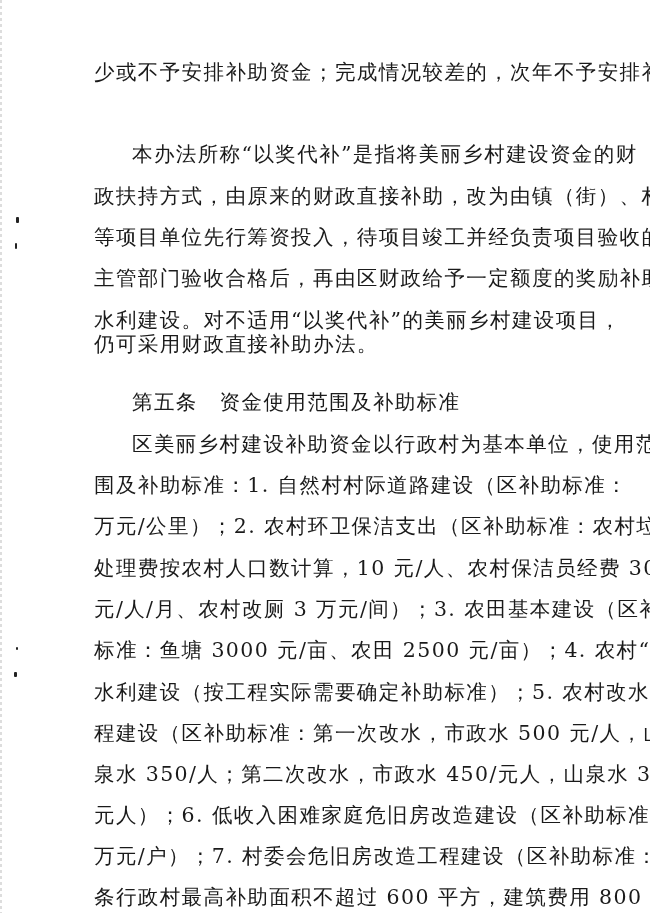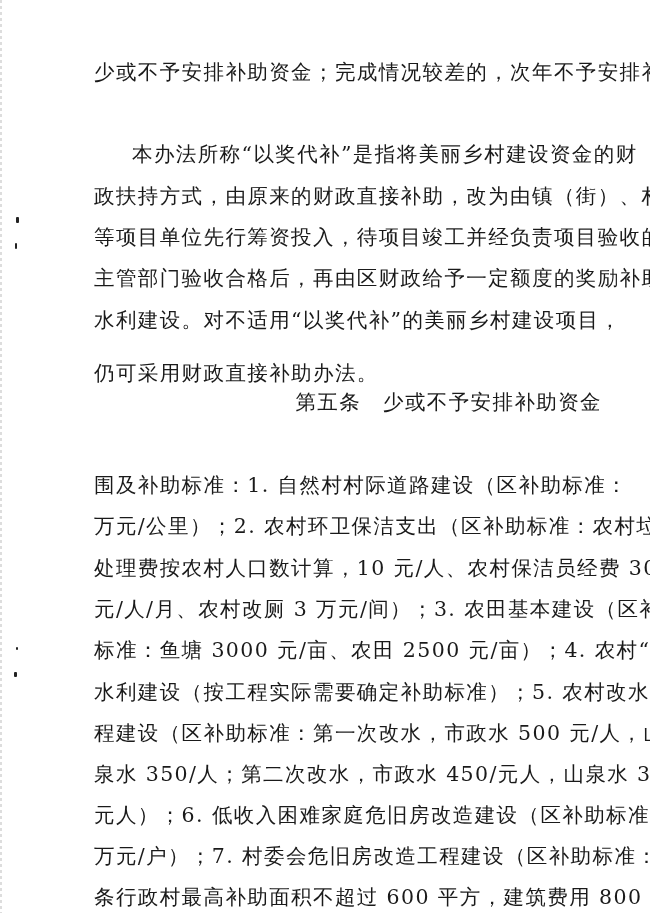--- a/index.html
+++ b/index.html
@@ -6,41 +6,42 @@
   body {
     width: 650px; height: 913px; background: #ffffff; position: relative; overflow: hidden;
     font-family: "DejaVu Serif", "Liberation Serif", serif; color: #1a1a1a;
   }
   .page { position: absolute; left: 0; top: 0; width: 650px; height: 913px; }
   .line {
     position: absolute; left: 94px; width: 470px;
     font-size: 20.5px; line-height: 28px; white-space: nowrap;
     letter-spacing: 1.4px;
   }
-  .indent { left: 132px; text-align: right; }
+  .indent { left: 132px; }
   .scan-mark { position: absolute; background: #222; border-radius: 1px; }
   .left-edge {
     position: absolute; left: 0; top: 0; width: 2px; height: 913px;
     background: repeating-linear-gradient(to bottom, #ddd 0 3px, transparent 3px 6px);
   }
 </style>
 </head>
 <body>
 
 <div class="page">
   <div class="left-edge"></div>
 
   <div class="line" style="top:58px">少或不予安排补助资金；完成情况较差的，次年不予安排补</div>
   <div class="line indent" style="top:140px">本办法所称“以奖代补”是指将美丽乡村建设资金的财</div>
   <div class="line" style="top:182px">政扶持方式，由原来的财政直接补助，改为由镇（街）、村</div>
   <div class="line" style="top:223px">等项目单位先行筹资投入，待项目竣工并经负责项目验收的</div>
   <div class="line" style="top:264px">主管部门验收合格后，再由区财政给予一定额度的奖励补助</div>
   <div class="line" style="top:306px">水利建设。对不适用“以奖代补”的美丽乡村建设项目，</div>
-  <div class="line" style="top:359px">仍可采用财政直接补助办法。</div>
-  <div class="line indent" style="top:388px">第五条　少或不予安排补助资金</div>
+  <div class="line" style="top:330px">仍可采用财政直接补助办法。</div>
+  <div class="line indent" style="top:388px">第五条　资金使用范围及补助标准</div>
+  <div class="line indent" style="top:430px">区美丽乡村建设补助资金以行政村为基本单位，使用范</div>
   <div class="line" style="top:471px">围及补助标准：1. 自然村村际道路建设（区补助标准：　20</div>
   <div class="line" style="top:512px">万元/公里）；2. 农村环卫保洁支出（区补助标准：农村垃圾</div>
   <div class="line" style="top:554px">处理费按农村人口数计算，10 元/人、农村保洁员经费 300</div>
   <div class="line" style="top:595px">元/人/月、农村改厕 3 万元/间）；3. 农田基本建设（区补助</div>
   <div class="line" style="top:636px">标准：鱼塘 3000 元/亩、农田 2500 元/亩）；4. 农村“五小”</div>
   <div class="line" style="top:678px">水利建设（按工程实际需要确定补助标准）；5. 农村改水工</div>
   <div class="line" style="top:719px">程建设（区补助标准：第一次改水，市政水 500 元/人，山</div>
 
   <div class="line" style="top:760px">泉水 350/人；第二次改水，市政水 450/元人，山泉水 300/</div>
   <div class="line" style="top:801px">元人）；6. 低收入困难家庭危旧房改造建设（区补助标准：2</div>

